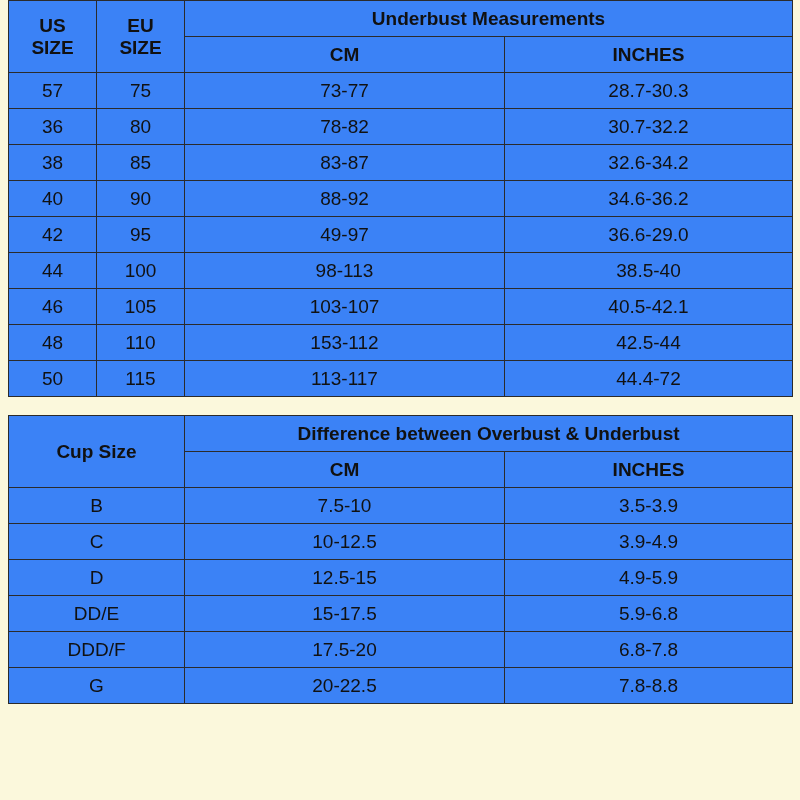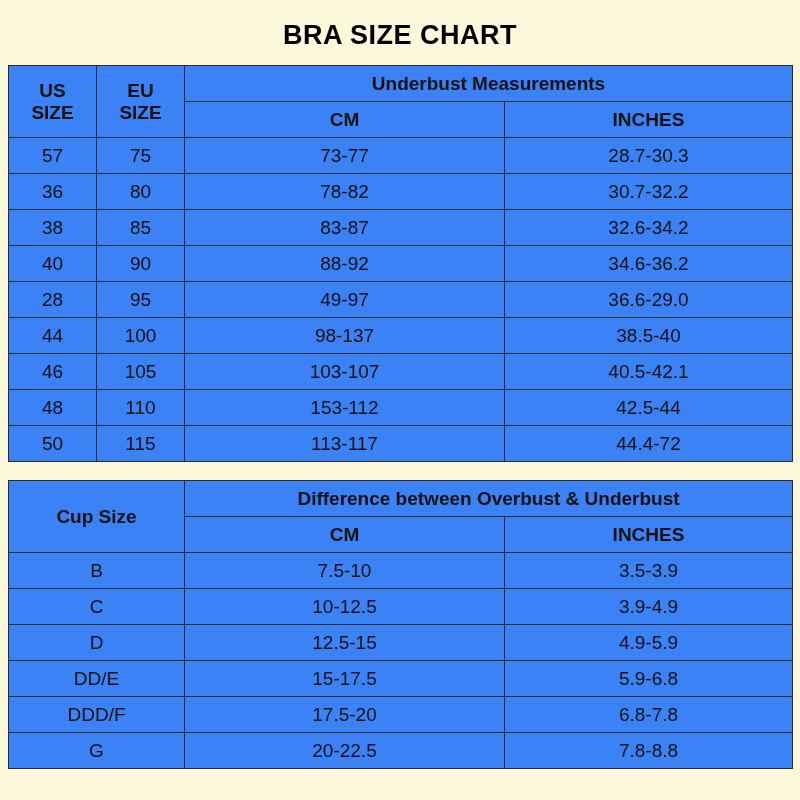--- a/index.html
+++ b/index.html
@@ -80,21 +80,20 @@
 
   .col-cup { width: 176px; }
   .col-cm2 { width: 320px; }
   .col-in2 { width: 288px; }
 </style>
 </head>
 <body>
 
 <div class="page">
 
-  <div class="chart-title">BRA SIZE CHART</div>
 
   <table class="size-table">
     <colgroup>
       <col class="col-us">
         <col class="col-eu">
         <col class="col-cm">
         <col class="col-in">
     </colgroup>
     <tbody>
       <tr>
@@ -131,29 +130,29 @@
         <td class="row-cell">83-87</td>
         <td class="row-cell">32.6-34.2</td>
       </tr>
       <tr>
         <td class="row-cell">40</td>
         <td class="row-cell">90</td>
         <td class="row-cell">88-92</td>
         <td class="row-cell">34.6-36.2</td>
       </tr>
       <tr>
-        <td class="row-cell">28</td>
+        <td class="row-cell">42</td>
         <td class="row-cell">95</td>
         <td class="row-cell">49-97</td>
         <td class="row-cell">36.6-29.0</td>
       </tr>
       <tr>
         <td class="row-cell">44</td>
         <td class="row-cell">100</td>
-        <td class="row-cell">98-137</td>
+        <td class="row-cell">98-113</td>
         <td class="row-cell">38.5-40</td>
       </tr>
       <tr>
         <td class="row-cell">46</td>
         <td class="row-cell">105</td>
         <td class="row-cell">103-107</td>
         <td class="row-cell">40.5-42.1</td>
       </tr>
       <tr>
         <td class="row-cell">48</td>

